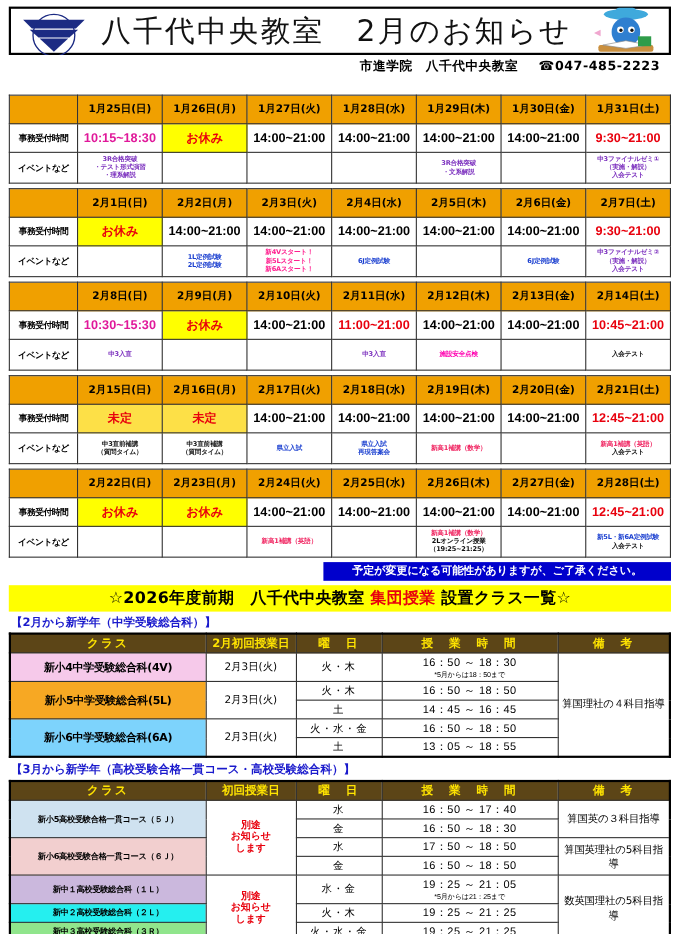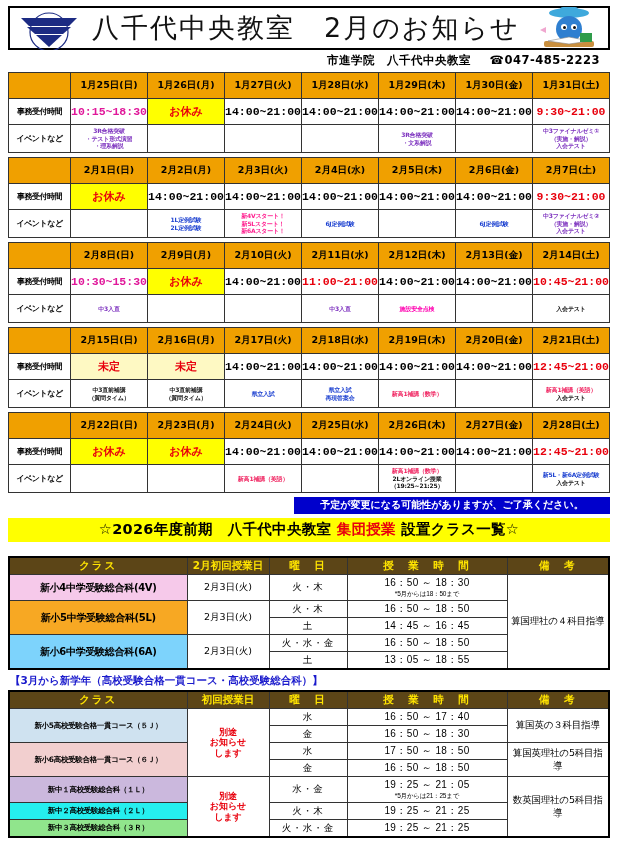--- a/index.html
+++ b/index.html
@@ -29,21 +29,21 @@
     color: #111;
     padding-left: 4px;
     white-space: nowrap;
     font-family: "DejaVu Sans", sans-serif;
   }
   .mascot-wrap { width: 74px; display:flex; align-items:flex-end; justify-content:center; padding-right:4px;}
   .subheader {
     text-align: right;
     font-size: 11.5px;
     font-weight: bold;
-    padding: 3px 10px 4px 0;
+    padding: 3px 10px 18px 0;
     letter-spacing: 0.5px;
     color: #000;
     font-family: "DejaVu Sans", sans-serif;
   }
   .subheader .tel { margin-left: 14px; }
 
   
   table.week {
     width: 100%;
     border-collapse: collapse;
@@ -72,27 +72,27 @@
     font-size: 8px;
     font-weight: bold;
     width: 62px;
     color: #000;
     letter-spacing: -0.5px;
   }
   td.hours {
     height: 26px;
     font-size: 11.5px;
     font-weight: bold;
-    font-family: Liberation Mono, monospace;
+    font-family: Liberation Sans, sans-serif;
     color: #000;
   }
   td.hours.pink   { color: #e0189a; }
   td.hours.red    { color: #e8000d; }
   td.hours.yellow { background: #ffff00; color: #e8000d; font-family:"DejaVu Sans",sans-serif; font-size:11px;margin-top:44px;}
-  td.hours.cyan   { background: #fef9c3; color: #e8000d; font-family:"DejaVu Sans",sans-serif; font-size:11px;text-align:center;}
+  td.hours.cyan   { background: #fde047; color: #e8000d; font-family:"DejaVu Sans",sans-serif; font-size:11px;text-align:center;}
   td.events {
     height: 28px;
     font-size: 6px;
     line-height: 1.28;
     text-align: left;
     padding: 1px 2px;
     vertical-align: middle;
     font-weight: bold;
     letter-spacing: -0.2px;
   }
@@ -121,21 +121,21 @@
   
   .banner {
     background: #ffff00;
     text-align: center;
     font-size: 14.5px;
     font-weight: bold;
     padding: 2px 0 3px 0;
     letter-spacing: 0.3px;
     color: #000;
     font-family: "DejaVu Sans", sans-serif;
-    margin-bottom: 14px;
+    margin-bottom: 2px;
   }
   .banner .hl { color: #e8000d; }
 
   .section-label {
     font-size: 10.5px;
     font-weight: bold;
     color: #1a1acc;
     padding: 1px 0 2px 2px;
     font-family: "DejaVu Sans", sans-serif;
   }
@@ -528,20 +528,21 @@
     </div>
 
   <div class="notice-row">
     <div class="notice-bar">予定が変更になる可能性がありますが、ご了承ください。</div>
   </div>
 
   <div class="banner">
     <span>☆2026年度前期　八千代中央教室 </span><span class="hl">集団授業</span><span> 設置クラス一覧☆</span>
   </div>
 
+  <div class="section-label">【2月から新学年（中学受験総合科）】</div>
   <table class="classes" id="table1">
       <colgroup>
         <col style="width:178px">
         <col style="width:82px">
         <col style="width:78px">
         <col style="width:160px">
         <col>
       </colgroup>
       <thead>
         <tr>

